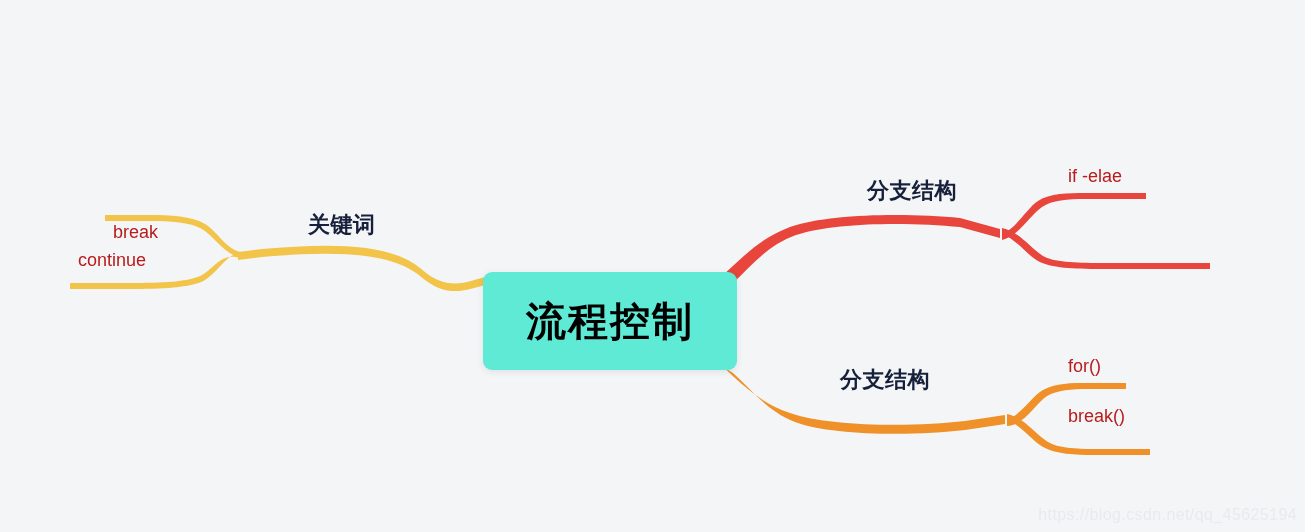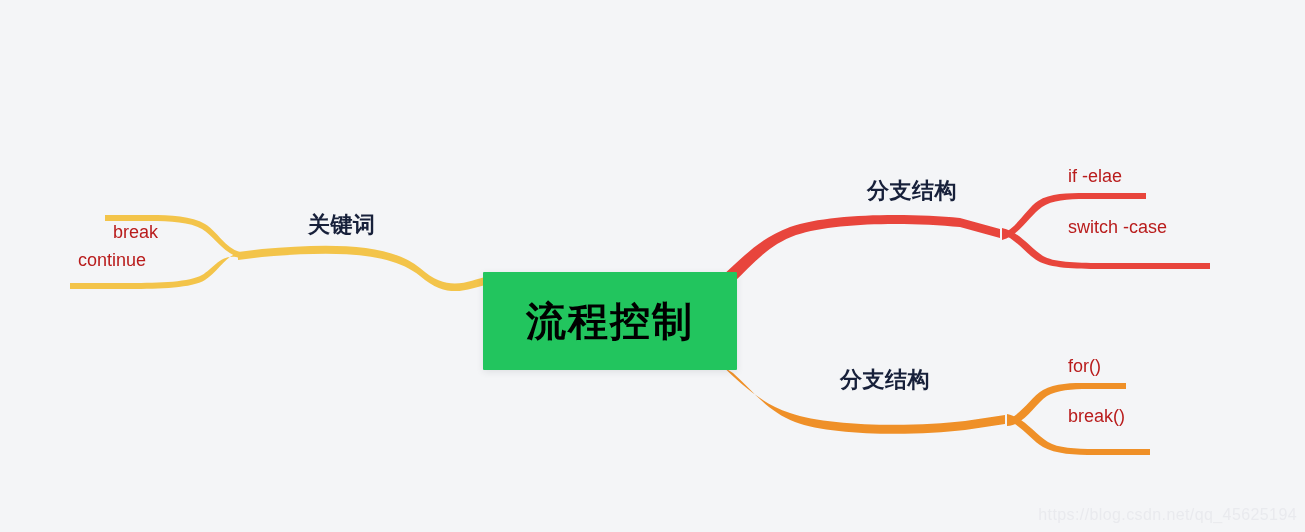--- a/index.html
+++ b/index.html
@@ -42,22 +42,22 @@
     font-weight: bold;
     color: #17203a;
     letter-spacing: 0.5px;
   }
   #center-card {
     position: absolute;
     left: 483px;
     top: 272px;
     width: 254px;
     height: 98px;
-    background: #22c55e;
-    border-radius: 1px;
+    background: #5eead4;
+    border-radius: 9px;
     box-shadow: 0 2px 7px rgba(40, 45, 60, 0.10);
     display: flex;
     align-items: center;
     justify-content: center;
     z-index: 5;
   }
   #center-card-text {
     font-size: 40px;
     font-weight: bold;
     color: #000000;
@@ -179,21 +179,20 @@
   <div class="node-label branch-label" style="left:308px; top:214px;">关键词</div>
 
   <div class="node-label leaf-label" style="left:113px; top:200px;margin-top:23px;">break</div>
 
   <div class="node-label leaf-label" style="left:78px; top:251px;">continue</div>
 
   <div class="node-label branch-label" style="left:840px; top:180px;margin-left:27px;">分支结构</div>
 
   <div class="node-label leaf-label" style="left:1068px; top:167px;">if -elae</div>
 
-  <div class="node-label leaf-label" style="left:1068px; top:218px;">switch -case</div>
 
   <div class="node-label branch-label" style="left:840px; top:369px;">分支结构</div>
 
   <div class="node-label leaf-label" style="left:1068px; top:357px;">for()</div>
 
   <div class="node-label leaf-label" style="left:1068px; top:407px;">break()</div>
 
   <div id="watermark">https://blog.csdn.net/qq_45625194</div>
 
 </div>

